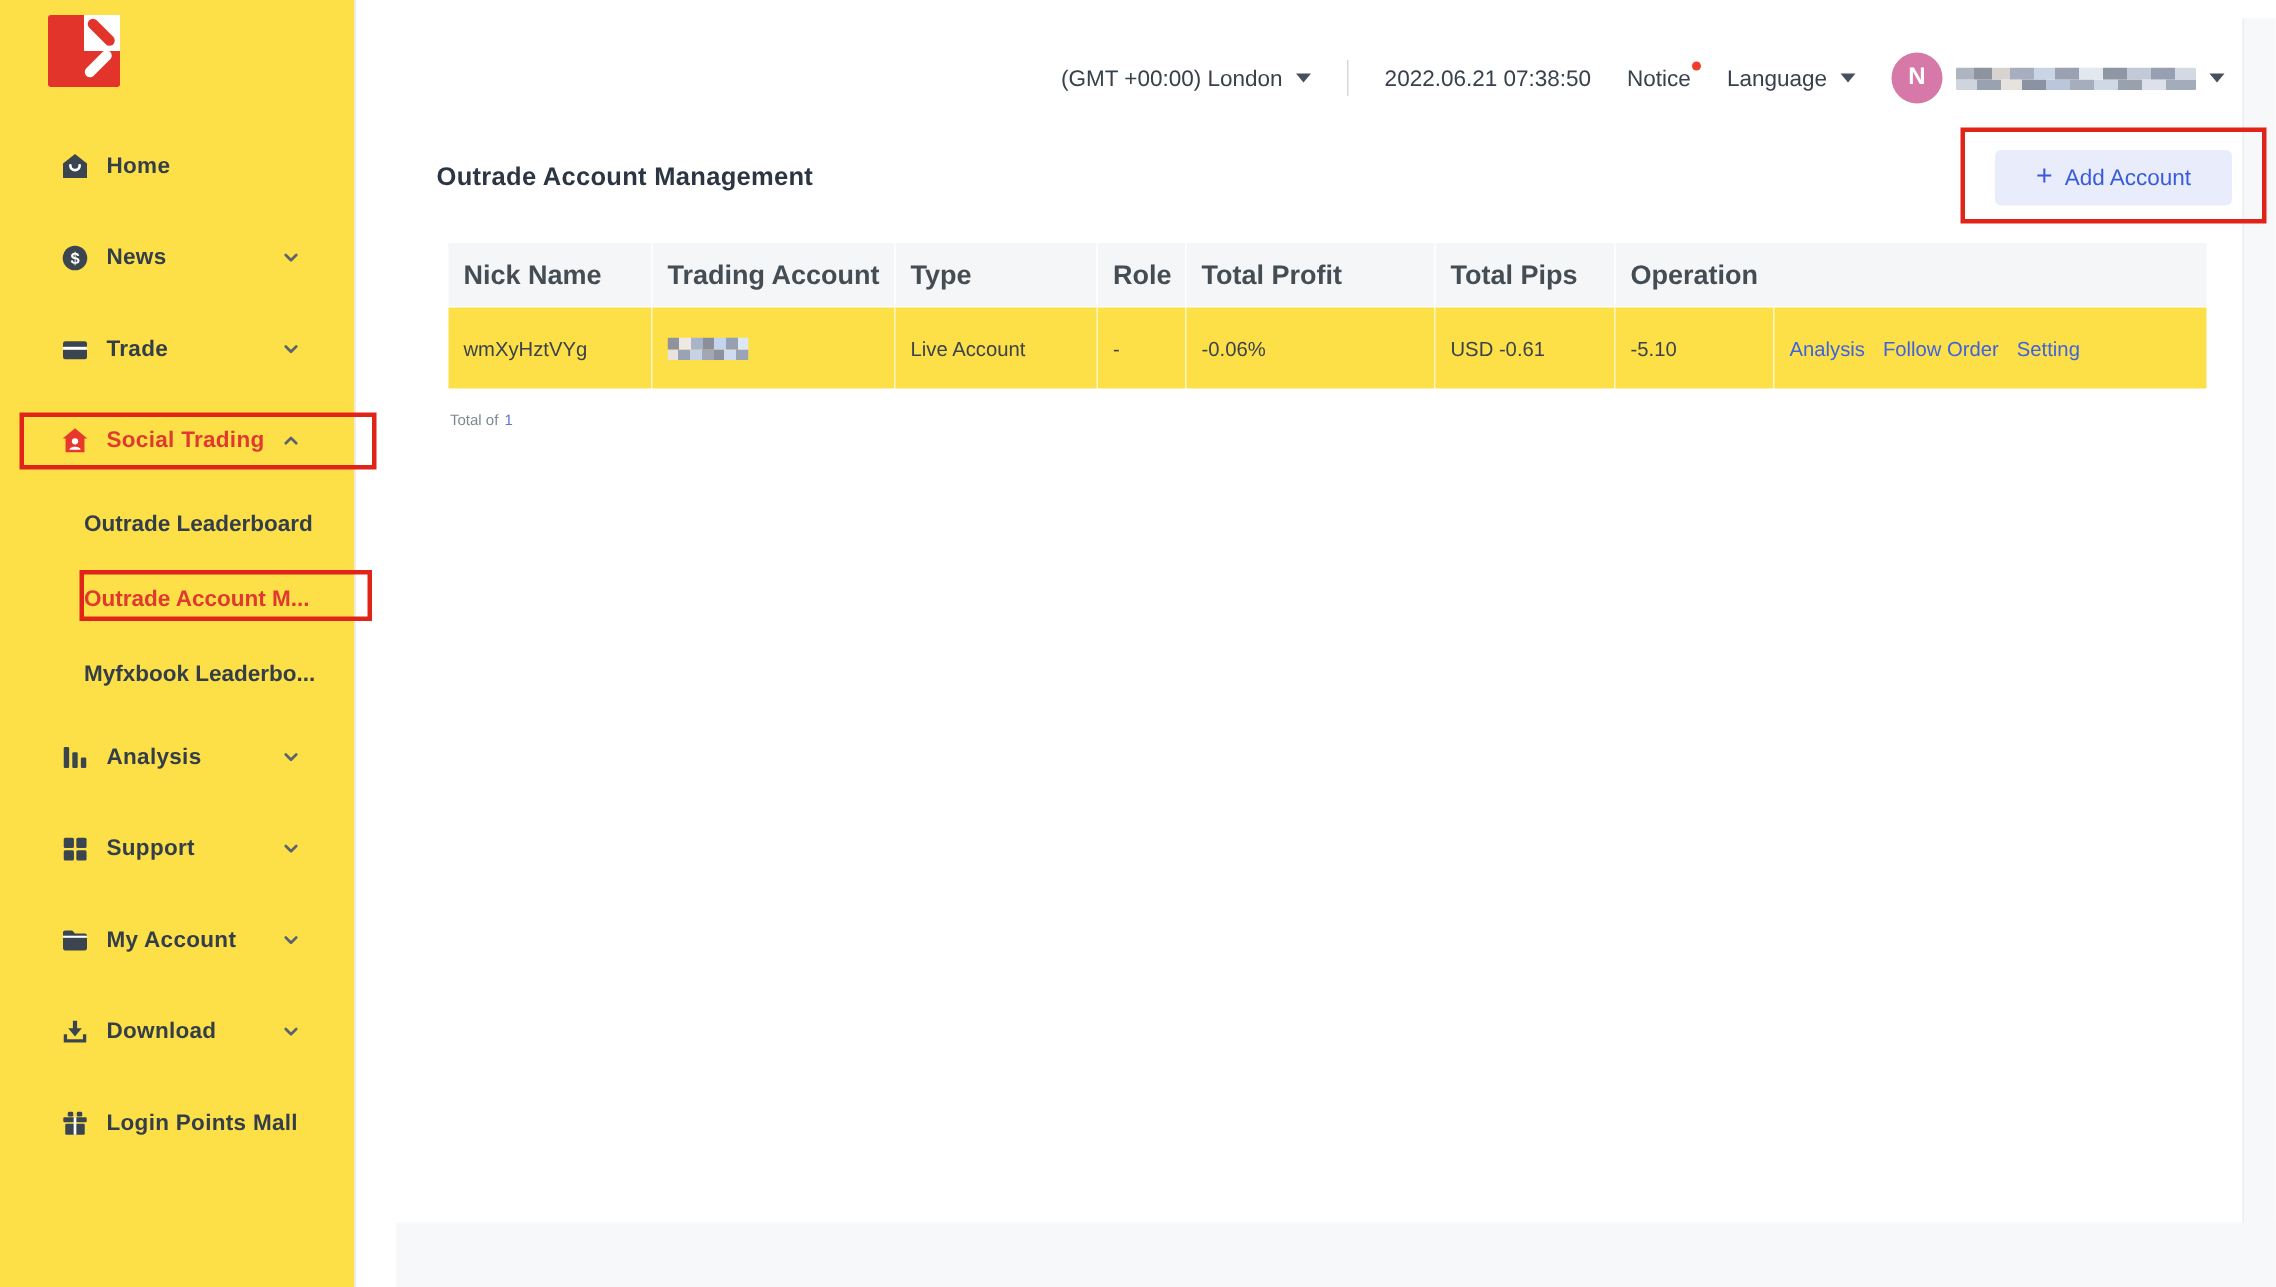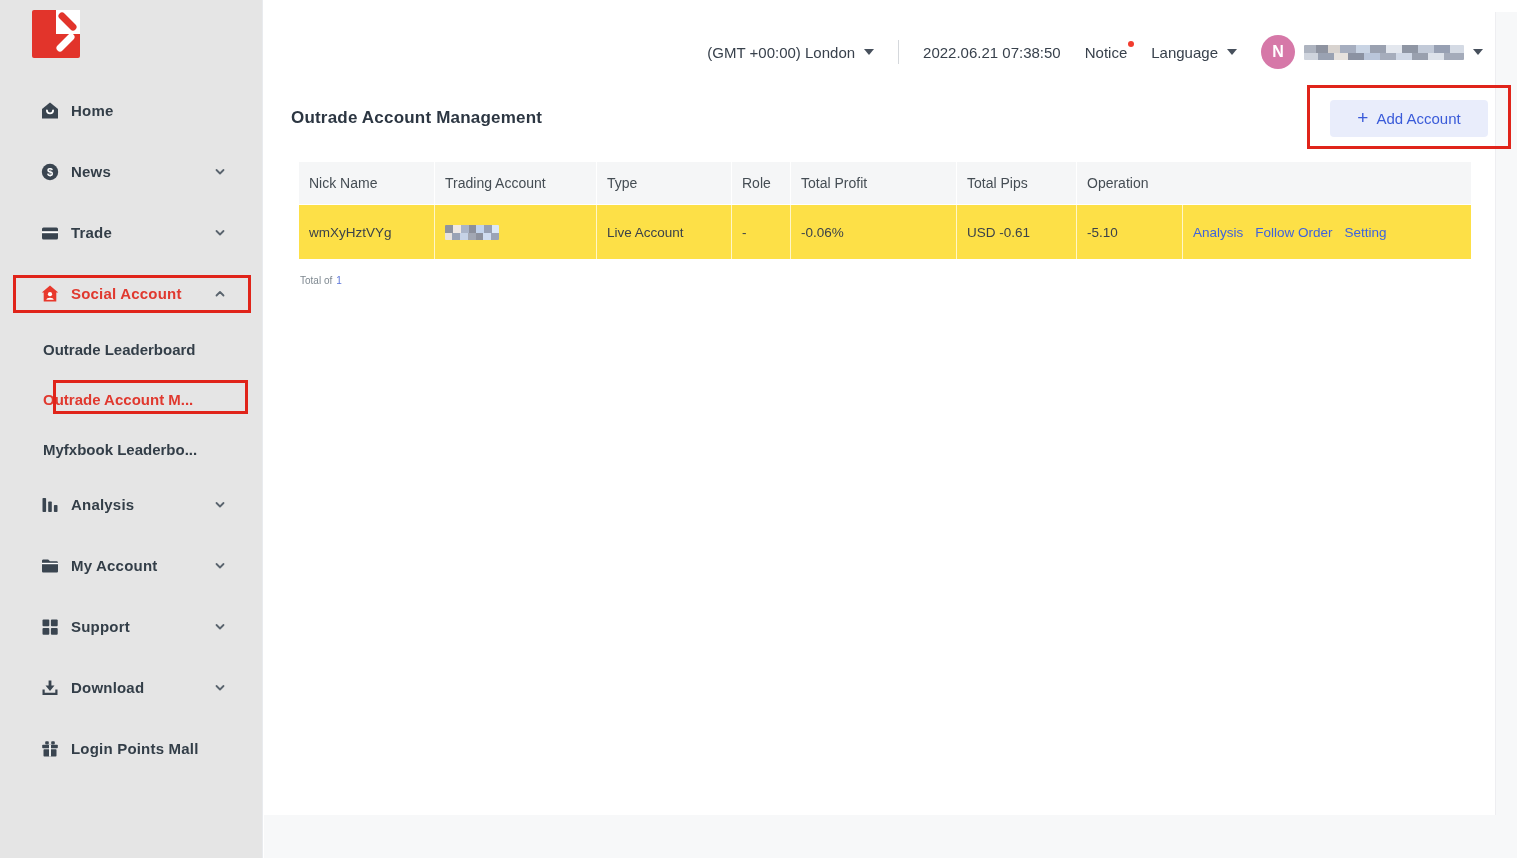--- a/index.html
+++ b/index.html
@@ -1,29 +1,29 @@
 <!DOCTYPE html>
 <html><head>
 <meta charset="utf-8">
 <style>
   * { margin:0; padding:0; box-sizing:border-box; }
   html,body { width:1517px; height:858px; overflow:hidden; background:#fff;
               font-family:"Liberation Sans", sans-serif; }
 
   
-  .sidebar { position:fixed; left:0; top:0; width:263px; height:858px;
-             background:#e5e5e5; border-right:1px solid #e9ebee; z-index:5; }
+  .sidebar { position:fixed; left:0; top:0; width:237px; height:858px;
+             background:#fde047; border-right:1px solid #e9ebee; z-index:5; }
   .logo { position:absolute; left:32px; top:10px; width:48px; height:48px; }
   .nav { position:absolute; top:80px; left:0; right:0; }
   .nav-item { display:flex; align-items:center; height:61px; padding-left:40px;
               position:relative; cursor:pointer; }
   .nav-item .ico { width:20px; height:20px; margin-right:11px; flex:0 0 20px; }
   .nav-item .lbl { font-size:15px; font-weight:700; color:#333e48; letter-spacing:.2px; }
   .nav-item .chev { position:absolute; right:36px; top:50%; transform:translateY(-50%); }
-  .nav-sub { display:flex; align-items:center; height:50px; padding-left:43px; cursor:pointer; }
+  .nav-sub { display:flex; align-items:center; height:50px; padding-left:56px; cursor:pointer; }
   .nav-sub .lbl { font-size:15px; font-weight:700; color:#333e48; }
   .nav-item.active .lbl, .nav-sub.active .lbl { color:#e0392f; }
 
   
   .anno { position:absolute; border:3px solid #e0241a; background:transparent;
           pointer-events:none; z-index:50; }
   .anno-social  { left:13px;  top:275px; width:238px; height:38px; }
   .anno-oam     { left:53px;  top:380px; width:195px; height:34px; }
   .anno-addacct { left:1043px; top:73px; width:204px; height:64px; }
 
@@ -68,21 +68,21 @@
              display:flex; align-items:center; justify-content:center; gap:8px;
              color:#3a5bd9; font-size:15px; font-family:"Liberation Sans",sans-serif; }
   .add-btn .plus { font-size:19px; font-weight:400; line-height:1; margin-top:-2px; }
 
   
   .table { position:absolute; left:35px; top:150px; width:1172px; }
   .t-head, .t-row { display:grid;
        grid-template-columns:135px 162px 135px 59px 166px 120px 106px 1fr; }
   .t-head { background:#f5f6f7; height:42px; }
   .t-head > div { display:flex; align-items:center; padding-left:10px;
-       font-size:14px; color:#454d54; border-left:1px solid #fff; }
+       font-size:18px; color:#454d54; border-left:1px solid #fff;font-weight:bold; }
   .t-head > div:first-child { border-left:none; }
   .t-row { background:#fde047; height:54px; margin-top:1px; }
   .t-row > div { display:flex; align-items:center; padding-left:10px;
        font-size:13.5px; color:#3b424a; border-left:1px solid rgba(255,255,255,.7); }
   .t-row > div:first-child { border-left:none; }
   .op-links { display:flex; gap:12px; }
   .op-links a { color:#3e63dd; text-decoration:none; cursor:pointer; }
   .total-line { position:absolute; left:36px; top:263px; font-size:10px; color:#7e8890; }
   .total-line .cnt { color:#5b74d8; margin-left:4px; }
 </style>
@@ -128,21 +128,21 @@
           <path d="M2.5 4 6 7.5 9.5 4" stroke="#5a646e" stroke-width="1.8" fill="none" stroke-linecap="round" stroke-linejoin="round"></path>
         </svg>
     </div>
 
     <div class="nav-item active">
       <svg class="ico" viewBox="0 0 20 20">
         <path d="M10 1.5 1.8 8.4h1.9v9.1h12.6V8.4h1.9Z" fill="#e8382c"></path>
         <circle cx="10" cy="10.2" r="2.1" fill="#fff"></circle>
         <path d="M6.3 15.8c0-2.7 7.4-2.7 7.4 0Z" fill="#fff"></path>
       </svg>
-      <span class="lbl">Social Account</span>
+      <span class="lbl">Social Trading</span>
       <svg class="chev" width="12" height="12" viewBox="0 0 12 12">
           <path d="M2.5 7.5 6 4 9.5 7.5" stroke="#5a646e" stroke-width="1.8" fill="none" stroke-linecap="round" stroke-linejoin="round"></path>
         </svg>
     </div>
 
     <div class="nav-sub">
       <span class="lbl">Outrade Leaderboard</span>
     </div>
 
     <div class="nav-sub active">
@@ -153,44 +153,44 @@
       <span class="lbl">Myfxbook Leaderbo...</span>
     </div>
 
     <div class="nav-item">
       <svg class="ico" viewBox="0 0 20 20">
         <rect x="2.5" y="3" width="3.6" height="14" rx="0.8" fill="#3a4550"></rect>
         <rect x="8.2" y="6.5" width="3.6" height="10.5" rx="0.8" fill="#3a4550"></rect>
         <rect x="13.9" y="10" width="3.6" height="7" rx="0.8" fill="#3a4550"></rect>
       </svg>
       <span class="lbl">Analysis</span>
-      <svg class="chev" width="12" height="12" viewBox="0 0 12 12">
-          <path d="M2.5 4 6 7.5 9.5 4" stroke="#5a646e" stroke-width="1.8" fill="none" stroke-linecap="round" stroke-linejoin="round"></path>
-        </svg>
-    </div>
-
-    <div class="nav-item">
-      <svg class="ico" viewBox="0 0 20 20">
-        <path d="M2 4.8c0-.8.6-1.4 1.4-1.4h4.8l1.8 1.9h6.6c.8 0 1.4.6 1.4 1.4v8.5c0 .8-.6 1.4-1.4 1.4H3.4c-.8 0-1.4-.6-1.4-1.4Z" fill="#3a4550"></path>
-        <rect x="2" y="6.8" width="16" height="1.4" fill="#fff"></rect>
-      </svg>
-      <span class="lbl">My Account</span>
       <svg class="chev" width="12" height="12" viewBox="0 0 12 12">
           <path d="M2.5 4 6 7.5 9.5 4" stroke="#5a646e" stroke-width="1.8" fill="none" stroke-linecap="round" stroke-linejoin="round"></path>
         </svg>
     </div>
 
     <div class="nav-item">
       <svg class="ico" viewBox="0 0 20 20">
         <rect x="2.5" y="2.5" width="6.8" height="6.8" rx="1" fill="#3a4550"></rect>
         <rect x="10.9" y="2.5" width="6.8" height="6.8" rx="1" fill="#3a4550"></rect>
         <rect x="2.5" y="10.9" width="6.8" height="6.8" rx="1" fill="#3a4550"></rect>
         <rect x="10.9" y="10.9" width="6.8" height="6.8" rx="1" fill="#3a4550"></rect>
       </svg>
       <span class="lbl">Support</span>
+      <svg class="chev" width="12" height="12" viewBox="0 0 12 12">
+          <path d="M2.5 4 6 7.5 9.5 4" stroke="#5a646e" stroke-width="1.8" fill="none" stroke-linecap="round" stroke-linejoin="round"></path>
+        </svg>
+    </div>
+
+    <div class="nav-item">
+      <svg class="ico" viewBox="0 0 20 20">
+        <path d="M2 4.8c0-.8.6-1.4 1.4-1.4h4.8l1.8 1.9h6.6c.8 0 1.4.6 1.4 1.4v8.5c0 .8-.6 1.4-1.4 1.4H3.4c-.8 0-1.4-.6-1.4-1.4Z" fill="#3a4550"></path>
+        <rect x="2" y="6.8" width="16" height="1.4" fill="#fff"></rect>
+      </svg>
+      <span class="lbl">My Account</span>
       <svg class="chev" width="12" height="12" viewBox="0 0 12 12">
           <path d="M2.5 4 6 7.5 9.5 4" stroke="#5a646e" stroke-width="1.8" fill="none" stroke-linecap="round" stroke-linejoin="round"></path>
         </svg>
     </div>
 
     <div class="nav-item">
       <svg class="ico" viewBox="0 0 20 20">
         <path d="M8.6 2.5h2.8v5h3.1L10 13 5.5 7.5h3.1Z" fill="#3a4550"></path>
         <path d="M2.5 11.5v5.5h15v-5.5h-2.2v3.3H4.7v-3.3Z" fill="#3a4550"></path>
       </svg>

